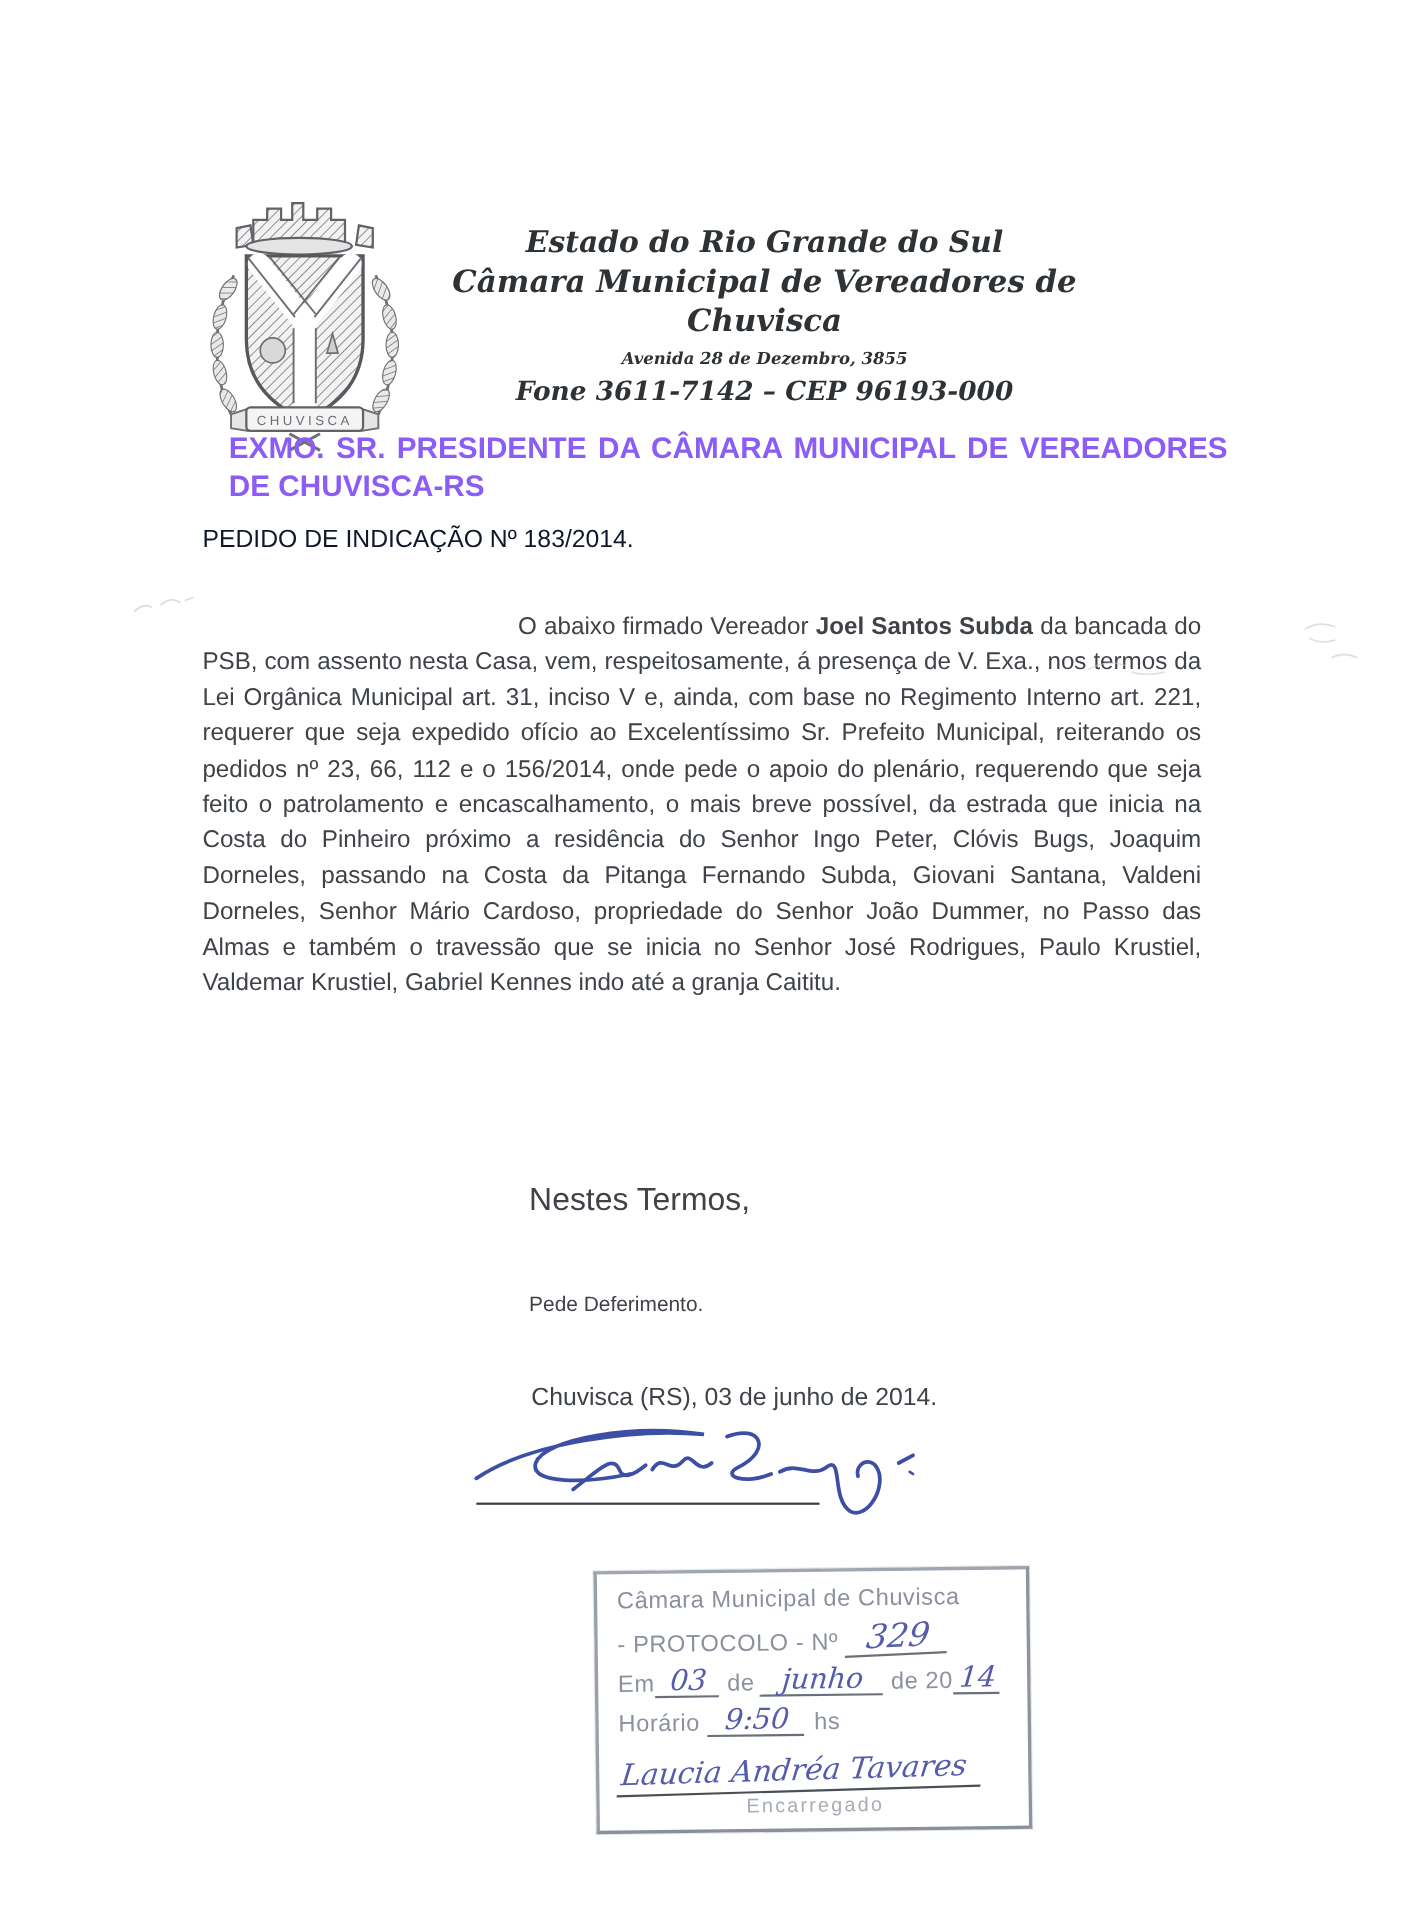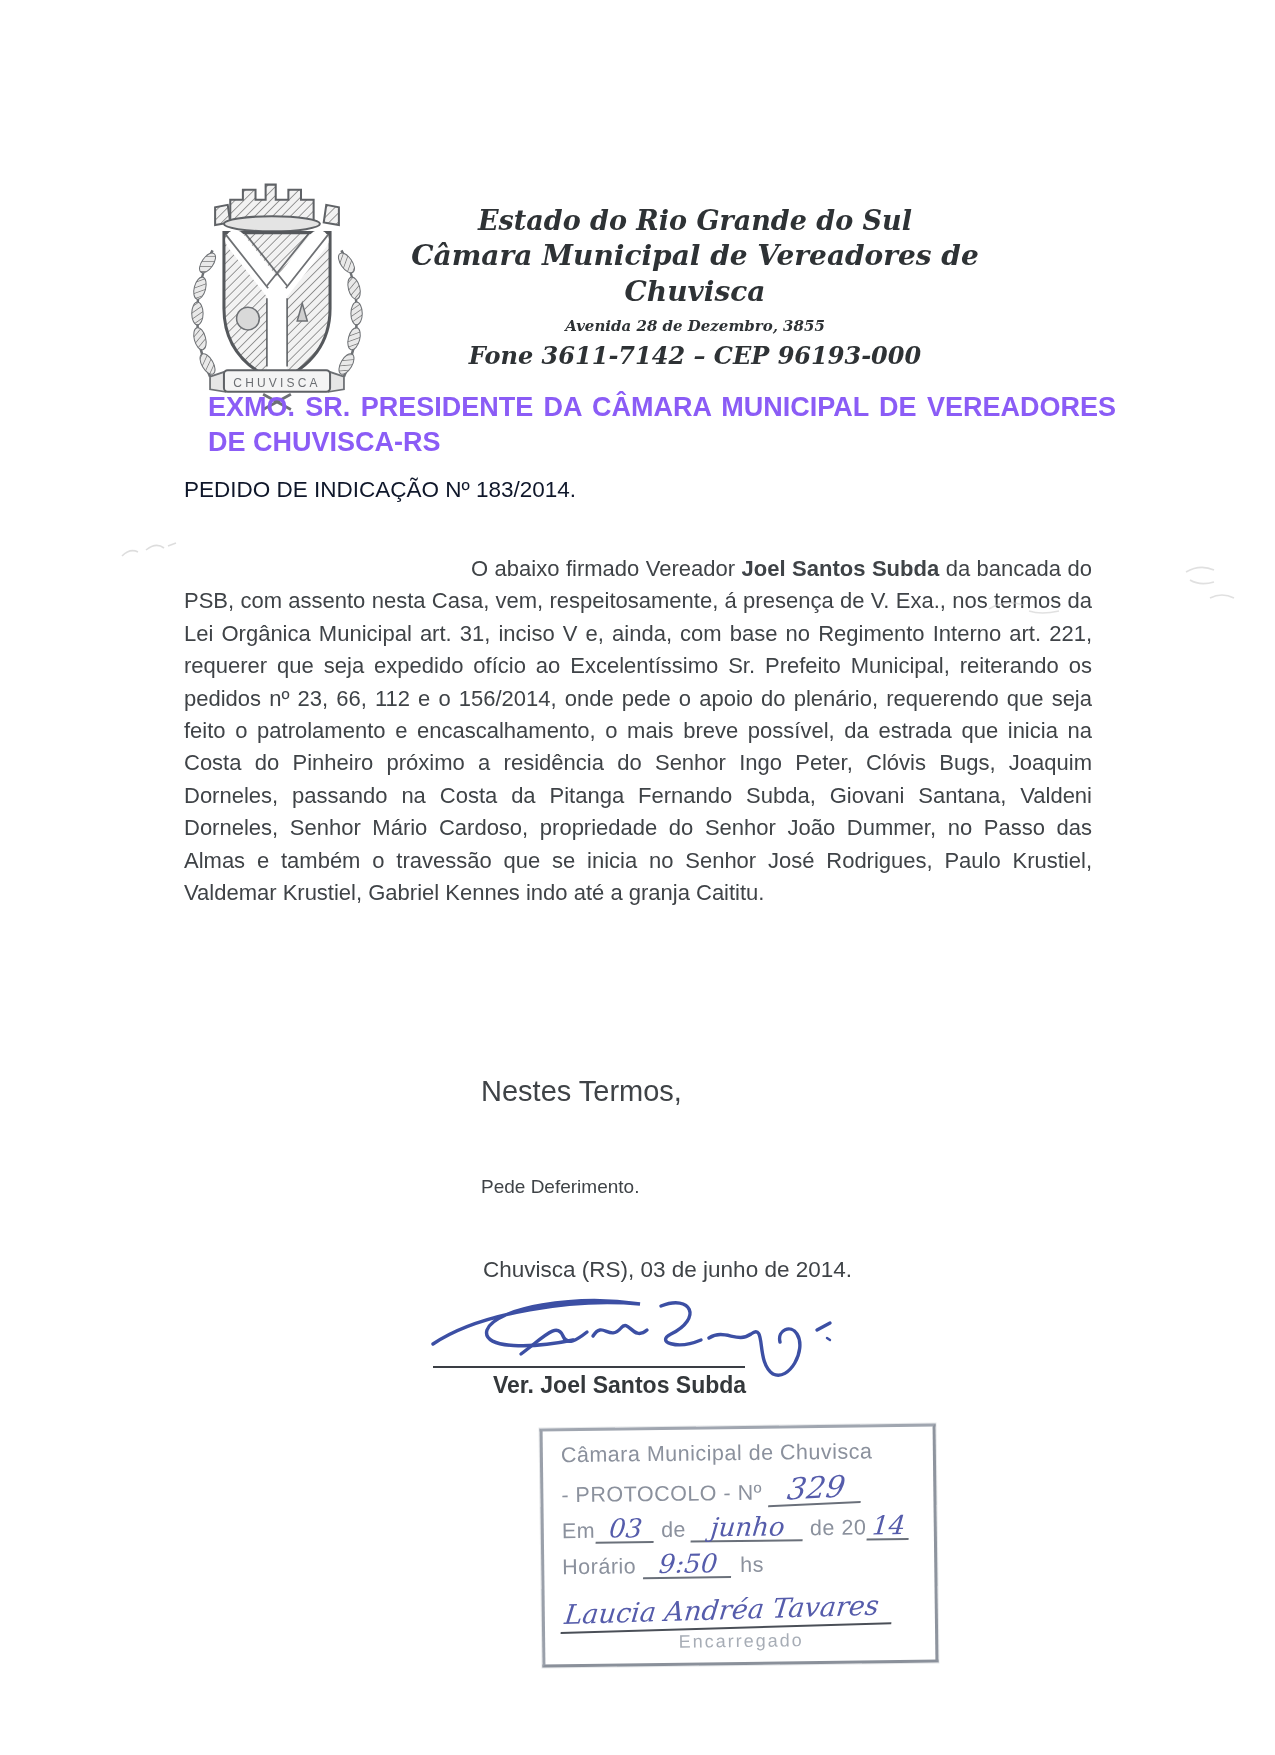--- a/index.html
+++ b/index.html
@@ -186,21 +186,20 @@
         <path d="M8,52 C55,20 150,6 215,12 C150,2 70,16 62,38 C56,58 110,56 148,48"></path>
         <path d="M96,62 C120,44 132,30 138,44 C142,54 152,48 162,40"></path>
         <path d="M168,44 C178,28 184,50 196,36 C204,26 208,50 222,38"></path>
         <path d="M236,14 C266,2 278,26 246,42 C230,50 252,58 276,48"></path>
         <path d="M284,46 C300,36 312,52 326,42 C342,30 330,70 348,82 C364,90 382,58 372,42 C366,32 352,38 355,50"></path>
         <path d="M392,38 l13,-7"></path>
         <path d="M402,46 l3,2" stroke-width="2.4"></path>
       </g>
     </svg>
     <div class="sig-line"></div>
-    <div class="sig-name">Ver. Joel Santos Subda</div>
   </div>
 
   <div class="stamp">
     <div class="stamp-org">Câmara Municipal de Chuvisca</div>
     <div class="stamp-row">
       <span class="st-print">- PROTOCOLO - Nº</span>
       <span class="hand u proto-num">329</span>
     </div>
     <div class="stamp-row">
       <span class="st-print">Em</span>

